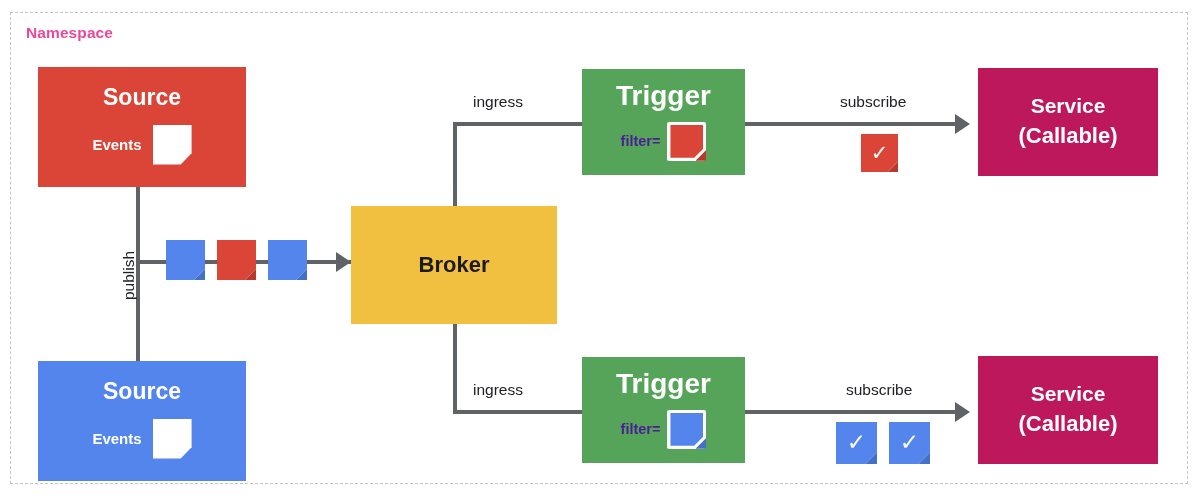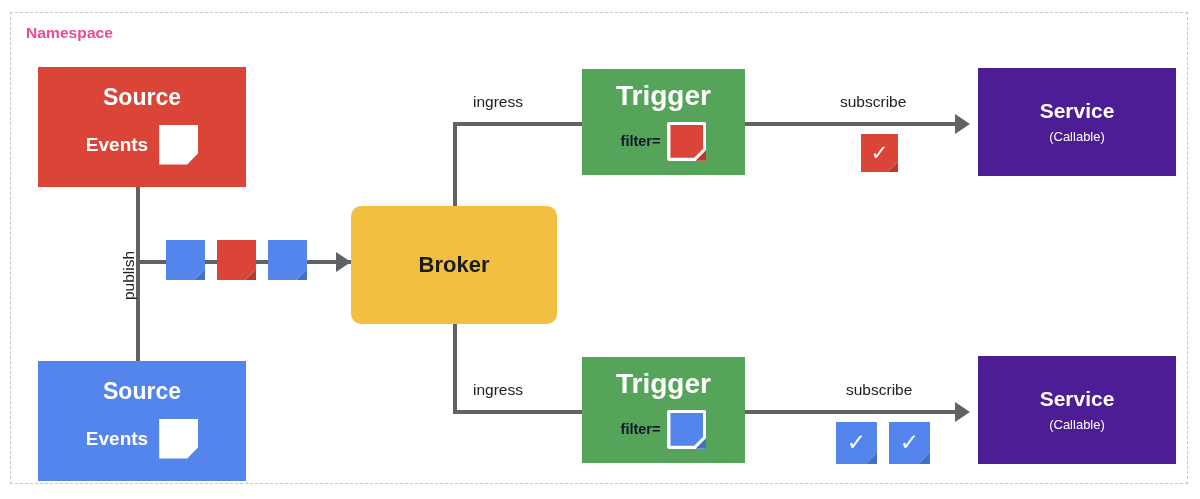--- a/index.html
+++ b/index.html
@@ -52,46 +52,45 @@
   }
 
   
   .source{ width:208px; height:120px; }
   .source .title{ font-size:23px; margin-top:-4px; }
   .source .row{
     display:flex;align-items:center;gap:11px;
     margin-top:15px;
   }
   .source .row .lbl{
-    font-size:19px;font-weight:bold;color:#fff;white-space:nowrap;
+    font-size:15px;font-weight:bold;color:#fff;white-space:nowrap;
   }
 
   
   .broker{
     width:206px;height:118px;
     background:#F2C040;
-    border-radius:10px;
   }
   .broker .title{ color:#1b1b1b; font-size:22px; }
 
   
   .trigger{ width:163px;height:106px;background:#55A459; }
   .trigger .title{ font-size:28px; margin-top:-2px;}
   .trigger .row{
     display:flex;align-items:center;gap:7px;margin-top:11px;
   }
   .trigger .row .lbl{
-    font-size:14.5px;font-weight:bold;color:#0f172a;white-space:nowrap;
-  }
-
-  
-  .service{ width:198px;height:108px;background:#4c1d95; }
+    font-size:14.5px;font-weight:bold;color:#4c1d95;white-space:nowrap;
+  }
+
+  
+  .service{ width:180px;height:108px;background:#be185d; }
   .service .title{ font-size:21px; }
   .service .sub{
-    font-size:13px;color:#ffffff;font-weight:normal;margin-top:6px;
+    font-size:22px;color:#ffffff;font-weight:bold;margin-top:6px;
     white-space:nowrap;
   }
 
   
   .doc{
     position:relative;
     display:inline-block;
     flex:none;
   }
   .doc .sheet{

